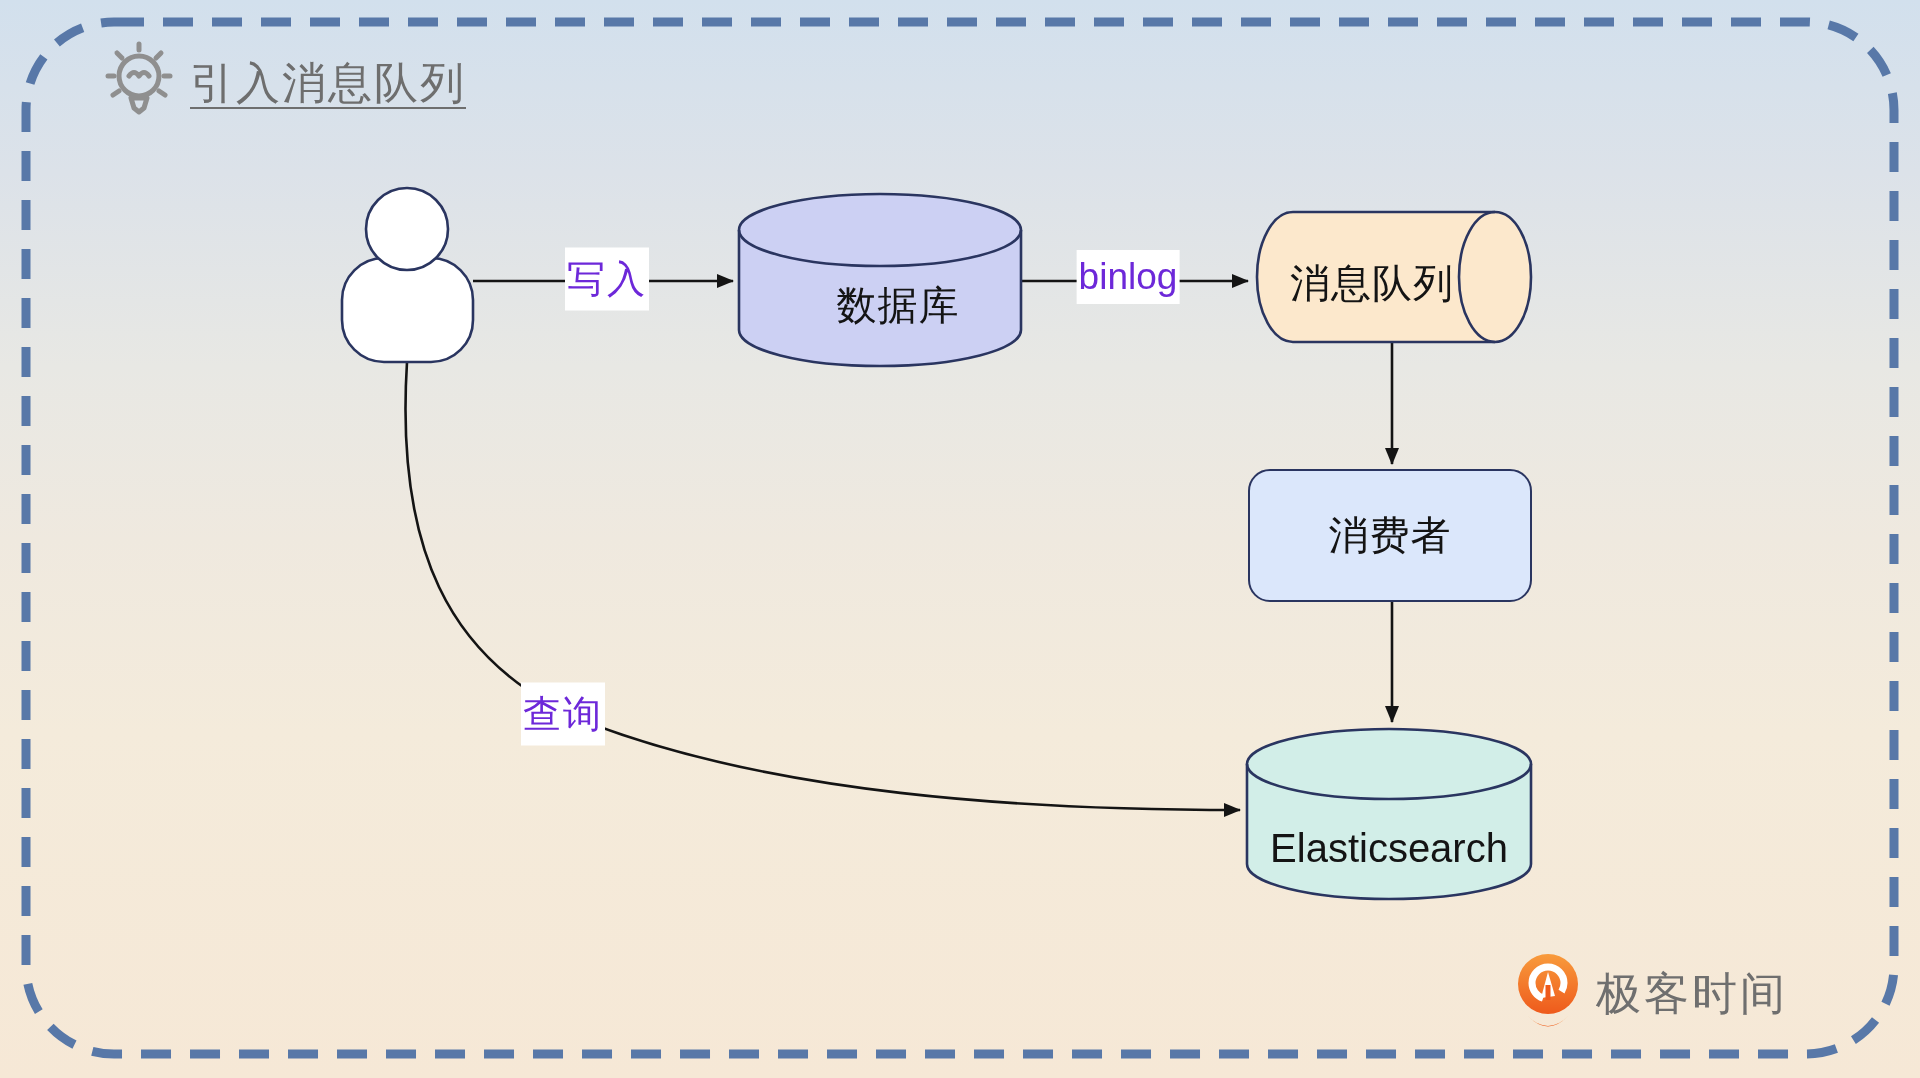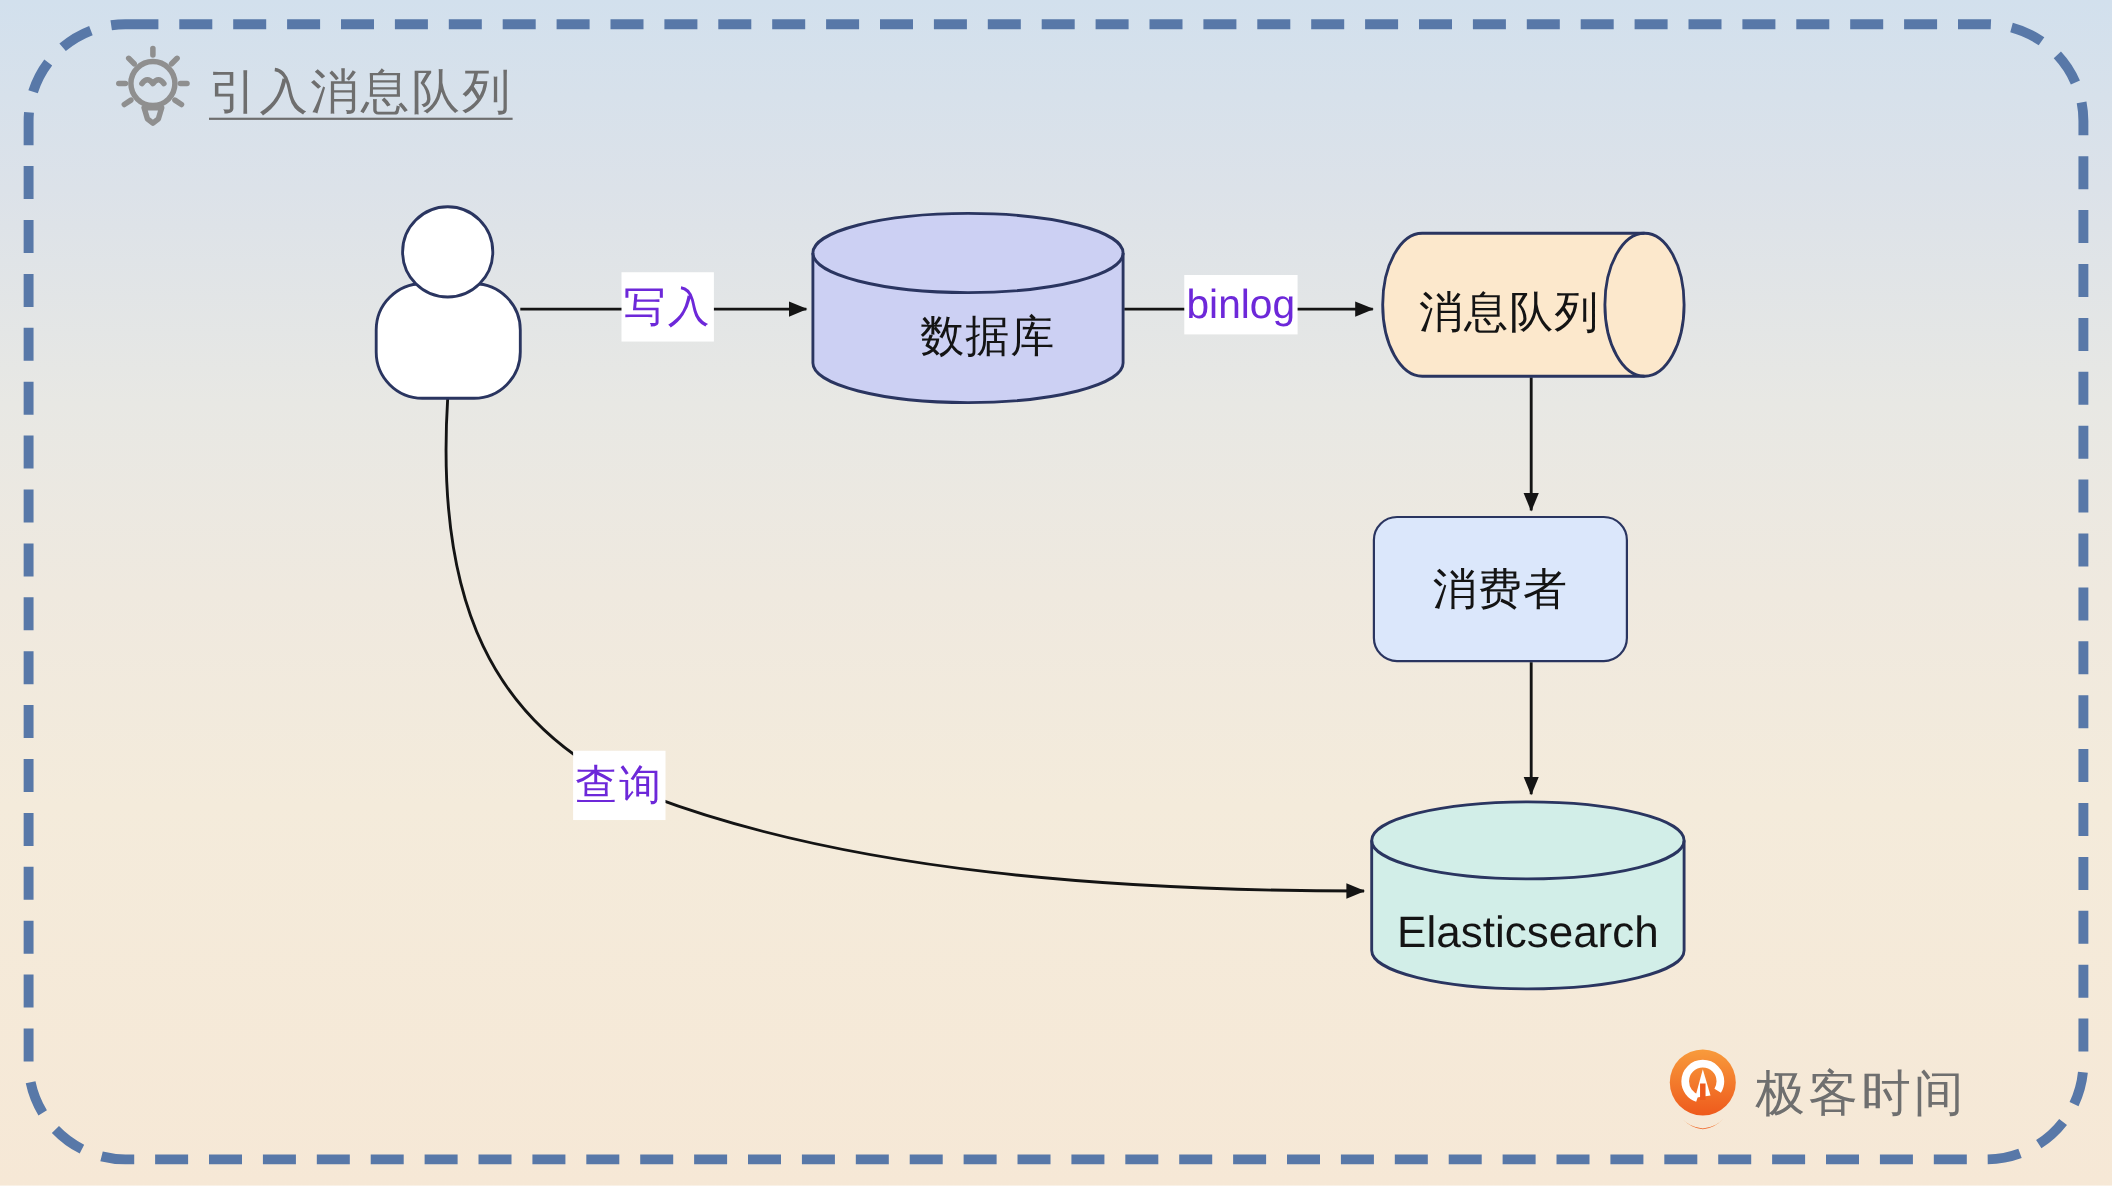--- a/index.html
+++ b/index.html
@@ -18,21 +18,21 @@
     font-size:44px;color:#6e6e6e;letter-spacing:2px;
     text-decoration:underline;text-decoration-thickness:2px;text-underline-offset:9px;
   }
   
   .node-label{
     position:absolute;width:100%;text-align:center;color:#141414;
     font-size:40px;font-weight:500;letter-spacing:1px;
   }
   .cyl{position:absolute;}
   .consumer-box{
-    position:absolute;left:1248px;top:469px;width:232px;height:133px;
+    position:absolute;left:1248px;top:469px;width:284px;height:133px;
     background:#dbe7fb;border:2.5px solid #2a3560;border-radius:22px;
     display:flex;align-items:center;justify-content:center;box-sizing:border-box;
   }
   .consumer-box .node-label{position:static;}
   
   .edge-label{
     position:absolute;transform:translate(-50%,-50%);
     background:#ffffff;color:#6d28d9;padding:6px 2px;
     font-size:38px;font-weight:500;letter-spacing:2px;white-space:nowrap;
   }

